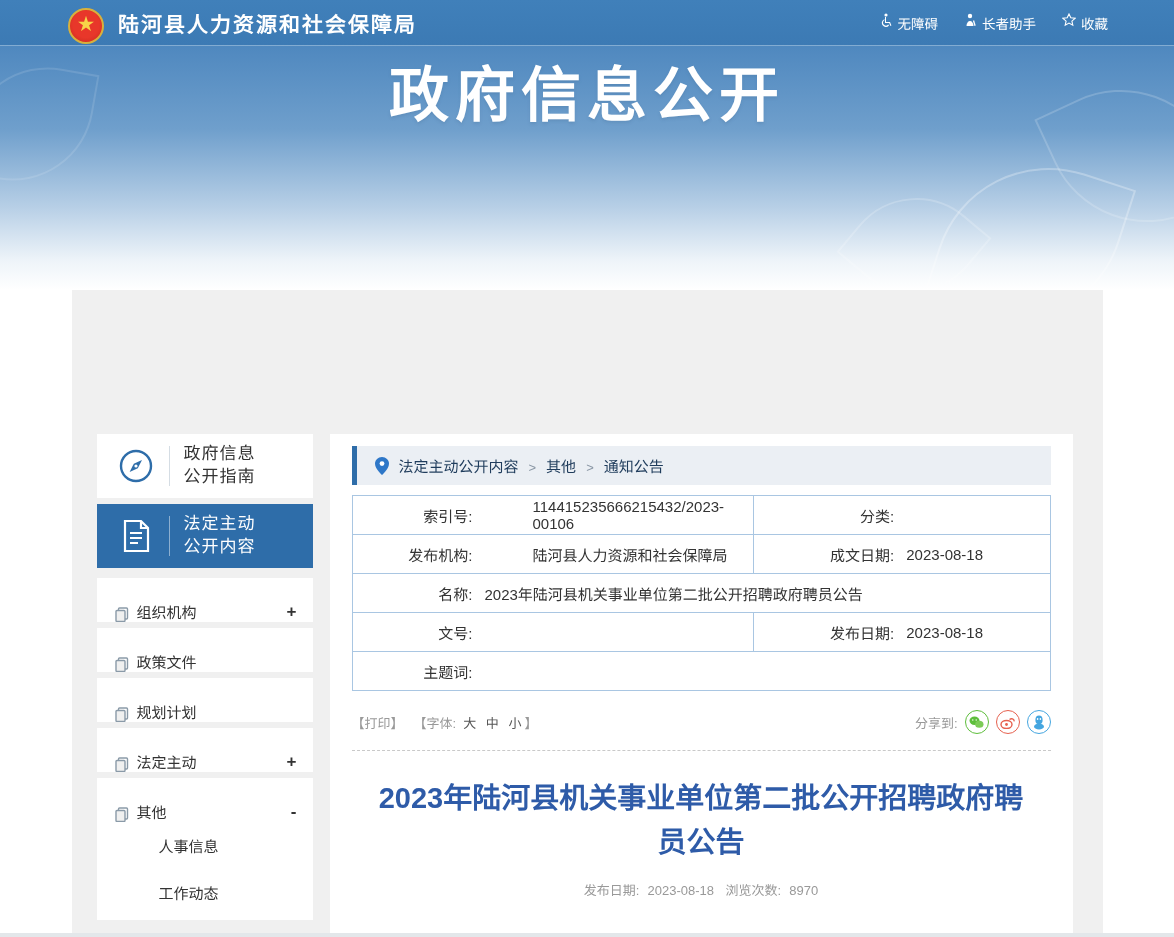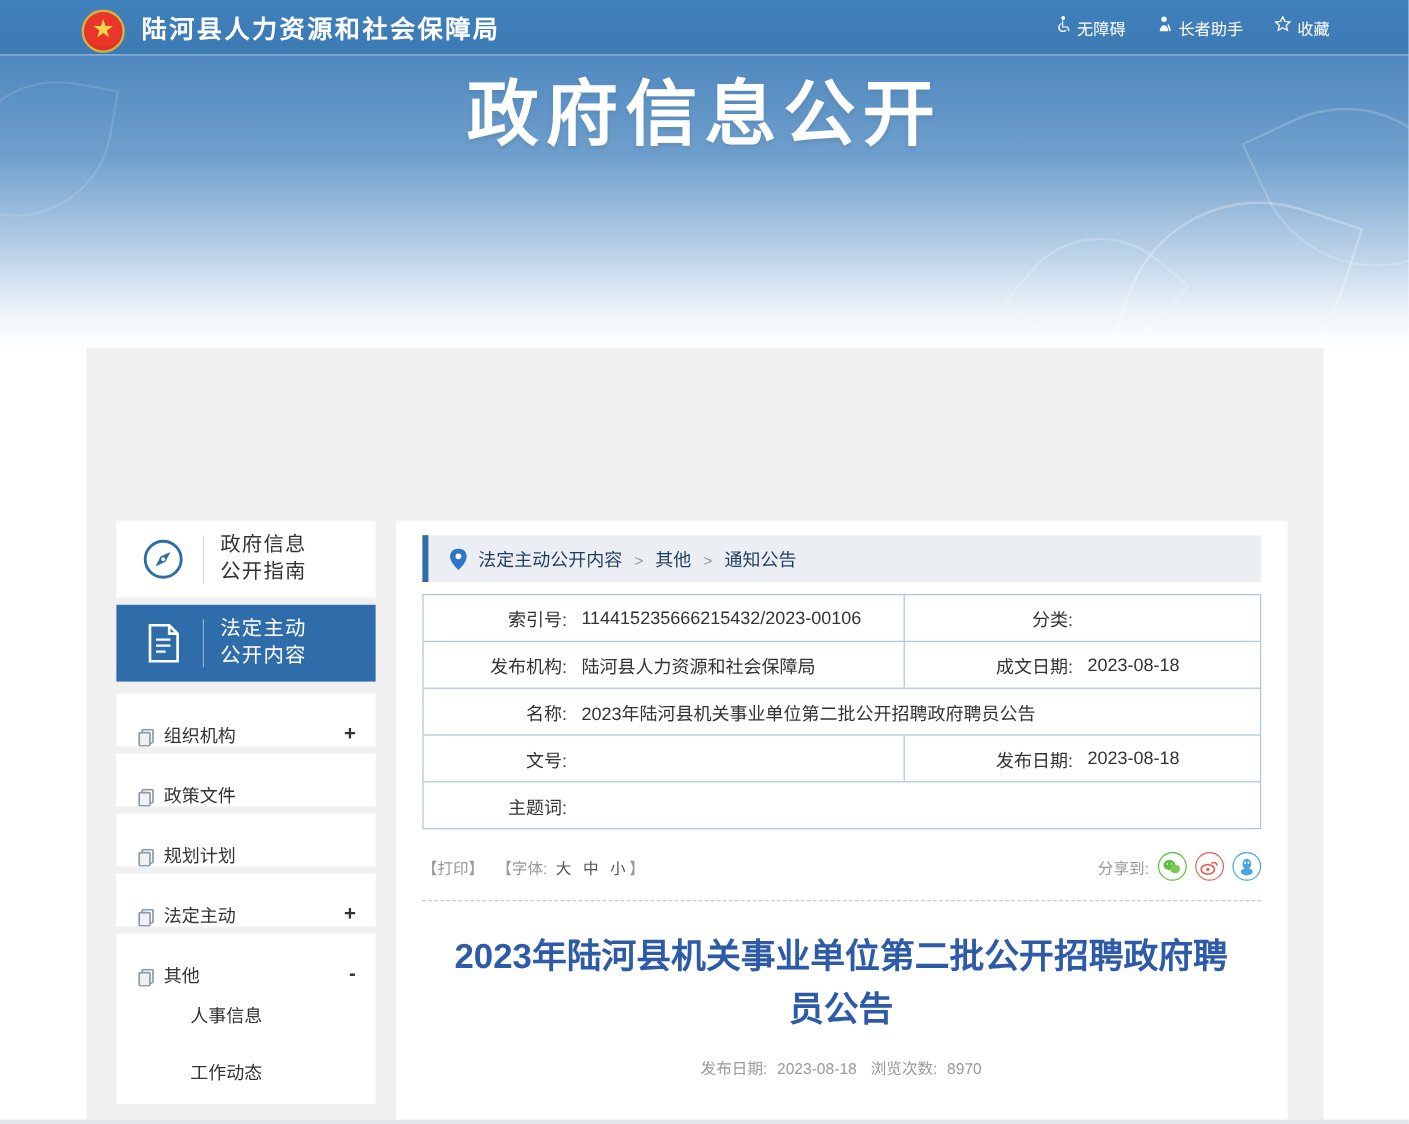--- a/index.html
+++ b/index.html
@@ -68,21 +68,21 @@
   .crumb-bar { background:#ebeff4; border-left:5px solid #2e6da9; height:39px;
     display:flex; align-items:center; padding:0 12px; }
   .crumb-bar .pin { margin:0 10px 0 6px; display:flex; }
   .crumb { font-size:15px; color:#1f3c5c; cursor:pointer; }
   .crumb-sep { font-size:13px; color:#8a97a5; margin:0 10px; }
 
   .info-table { border:1px solid #a9c6e2; margin-top:10px; }
   .it-row { display:flex; border-top:1px solid #a9c6e2; min-height:38px; }
   .it-row:first-child { border-top:none; }
   .it-cell { display:flex; align-items:center; min-height:38px; }
-  .it-cell.left { width:57.5%; }
+  .it-cell.left { width:57.5%;gap:48px; }
   .it-cell.right { width:42.5%; border-left:1px solid #a9c6e2; }
   .it-cell.full { width:100%; }
   .it-lbl { width:120px; text-align:right; font-size:15px; color:#333; flex:0 0 auto; }
   .it-cell.right .it-lbl { width:140px; }
   .it-val { font-size:15px; color:#333; margin-left:12px; padding-right:8px; }
 
   .tools-row { display:flex; align-items:center; margin-top:19px; }
   .tool-txt { font-size:13px; color:#999; }
   .font-sizes { font-size:13px; color:#555; margin-left:4px;text-align:center; }
   .font-sizes span { margin:0 3px; cursor:pointer; }

